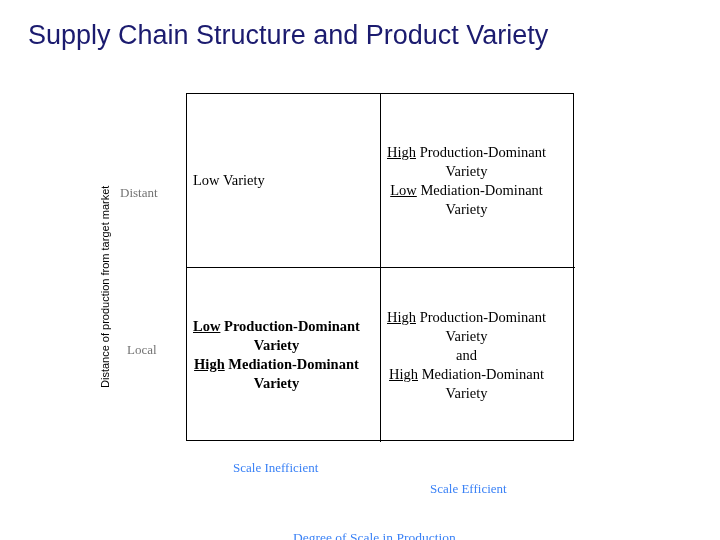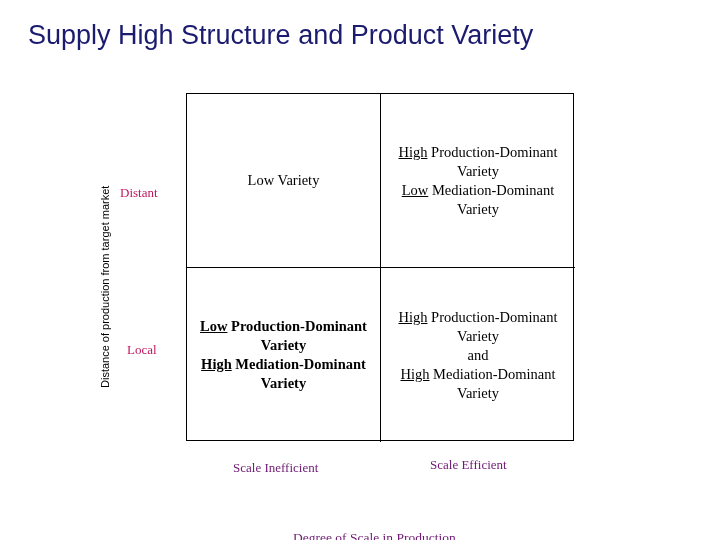--- a/index.html
+++ b/index.html
@@ -43,21 +43,21 @@
     position: absolute;
     left: 13px;
     top: 240px;
     white-space: nowrap;
   }
 
   
   .row-label {
     position: absolute;
     font-size: 13px;
-    color: #be185d;
+    color: #737373;
     text-align: left;
     white-space: nowrap;
   }
   #row-label-distant { left: 120px; top: 185px; }
   #row-label-local   { left: 127px; top: 342px; font-family: Liberation Serif, serif; }
 
   
   #matrix {
     position: absolute;
     left: 186px;
@@ -67,50 +67,49 @@
     display: grid;
     grid-template-columns: 194px 194px;
     grid-template-rows: 174px 174px;
     border: 1px solid #000000;
     box-sizing: border-box;
   }
   .cell {
     box-sizing: border-box;
     display: flex;
     align-items: center;
-    justify-content: center;
     text-align: center;
     font-size: 14.5px;
     line-height: 19px;
     color: #000000;
     padding: 4px 6px;
   }
   .cell-tl { border-right: 1px solid #000000; border-bottom: 1px solid #000000; }
   .cell-tr { border-bottom: 1px solid #000000; }
   .cell-bl { border-right: 1px solid #000000; font-weight: bold; }
   .cell-br { }
 
   .cell-text { display: block; }
   .u { text-decoration: underline; }
 
   
   .x-label {
     position: absolute;
     font-size: 13px;
-    color: #701a75;
+    color: #3b82f6;
     white-space: nowrap;
   }
   #x-label-left  { left: 233px; top: 460px; }
-  #x-label-right { left: 430px; top: 457px; }
+  #x-label-right { left: 430px; top: 481px; }
   #x-axis-label  { left: 293px; top: 491px; font-size: 13.5px; margin-top: 39px; }
 </style>
 </head>
 <body>
 
-<div id="title">Supply High Structure and Product Variety</div>
+<div id="title">Supply Chain Structure and Product Variety</div>
 
 <div id="y-axis-label">
   <span>Distance of production from target market</span>
 </div>
 
 <div class="row-label" id="row-label-distant">Distant</div>
 <div class="row-label" id="row-label-local">Local</div>
 
 <div id="matrix">
   <div class="cell cell-tl">

